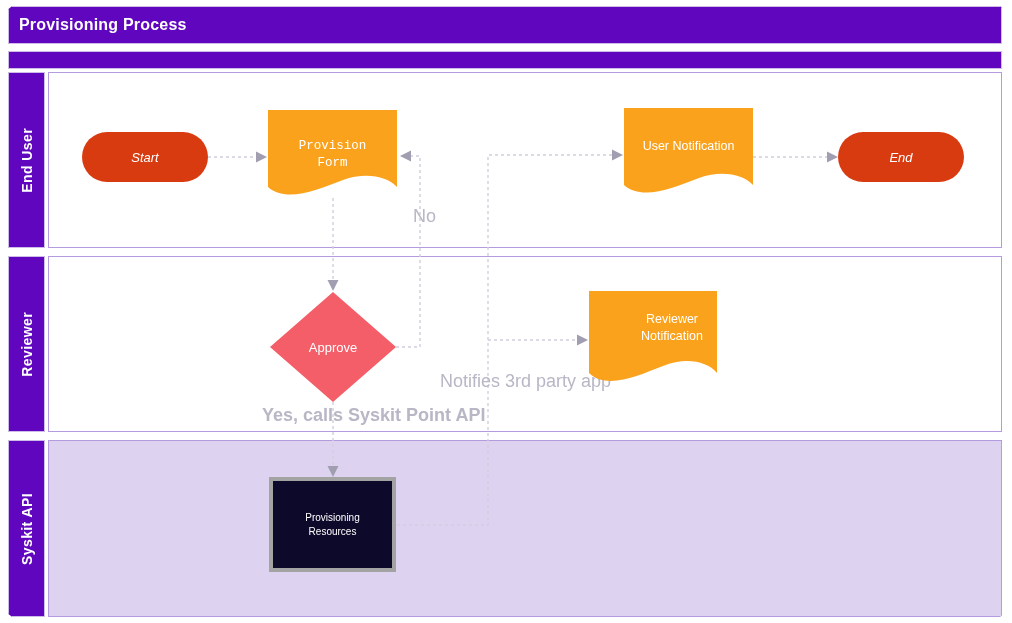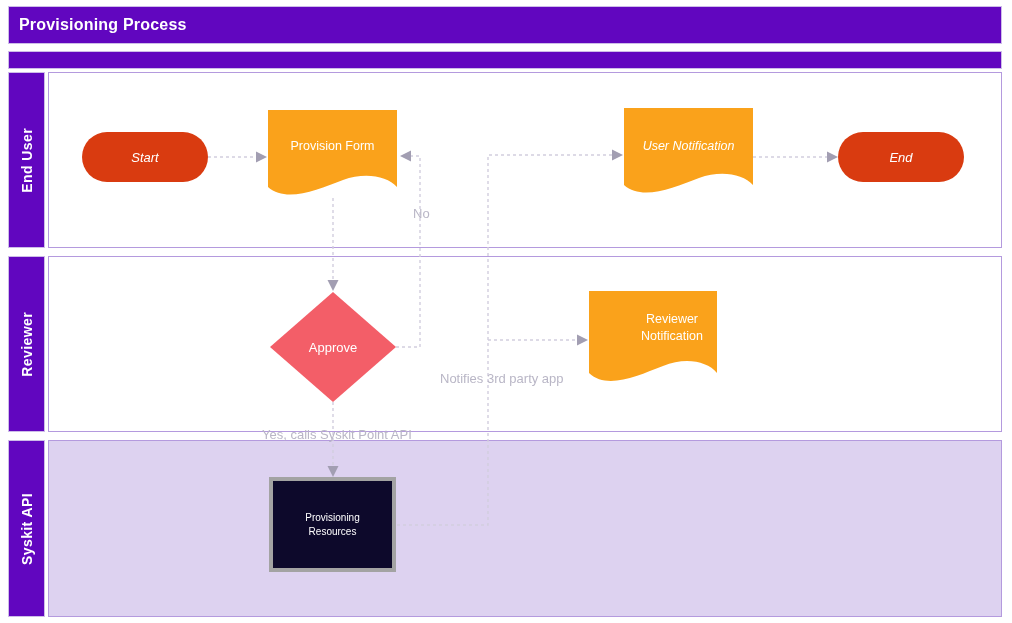--- a/index.html
+++ b/index.html
@@ -16,20 +16,21 @@
   }
   * { box-sizing: border-box; margin: 0; padding: 0; }
   body { background: #fff; }
   .stage {
     position: relative;
     width: 1012px;
     height: 623px;
     background: #fff;
     font-family: "Liberation Sans", sans-serif;
     overflow: hidden;
+    border-radius: 30px;
   }
   .title-bar {
     position: absolute; left: 8px; top: 6px; width: 994px; height: 38px;
     background: var(--purple);
     border: 1px solid #cdbce8;
     display: flex; align-items: center; padding-left: 10px;
     color: #fff; font-weight: bold; font-size: 16px; letter-spacing: .2px;
   }
   .pool-strip {
     position: absolute; left: 8px; top: 51px; width: 994px; height: 18px;
@@ -80,21 +81,21 @@
   }
   .process span, .decision span { max-width: 92px; }
   .doc { position: absolute; }
   .doc svg { display: block; }
   .doc .doc-label {
     position: absolute; left: 0; right: 0; text-align: center;
     color: #fff; font-size: 12.5px; line-height: 1.35;
   }
   .doc .doc-label span { display: inline-block; max-width: 100px; }
   .edge-label {
-    position: absolute; color: var(--edge_label); font-size: 13px; white-space: nowrap;
+    position: absolute; color: var(--edge_label); font-size: 18px; white-space: nowrap;
   }
   .connectors { position: absolute; left: 0; top: 0; pointer-events: none; }
 </style>
 </head>
 <body>
 
 <div class="stage">
 
   <div class="title-bar">
     <span>Provisioning Process</span>
@@ -137,42 +138,42 @@
       <polygon points="333,291 327.5,280 338.5,280"></polygon>
       <polygon points="400,156 411,150.5 411,161.5"></polygon>
       <polygon points="333,477 327.5,466 338.5,466"></polygon>
       <polygon points="623,155 612,149.5 612,160.5"></polygon>
       <polygon points="588,340 577,334.5 577,345.5"></polygon>
       <polygon points="838,157 827,151.5 827,162.5"></polygon>
     </g>
   </svg>
 
   <div class="edge-label" style="left:413px;top:206px;">No</div>
-  <div class="edge-label" style="left:262px;top:427px;">Yes, calls Syskit Point API</div>
+  <div class="edge-label" style="left:262px;top:405px;font-weight:bold;">Yes, calls Syskit Point API</div>
   <div class="edge-label" style="left:440px;top:371px;">Notifies 3rd party app</div>
 
   <div class="node terminator" style="left:82px;top:132px;">
     <span>Start</span>
   </div>
 
   <div class="doc" style="left:268px;top:110px;width:129px;height:88px;">
     <svg width="129" height="88" viewBox="0 0 129 88">
       <path d="M0 0 H129 V77 C119 66 97 62 75 70 C49 80 18 93 0 77 Z" fill="#faa21b"></path>
     </svg>
-    <div class="doc-label" style="top:28px;">
+    <div class="doc-label" style="top:28px;font-family:Liberation Mono, monospace;">
       <span>Provision Form</span>
     </div>
   </div>
 
   <div class="doc" style="left:624px;top:108px;width:129px;height:88px;">
     <svg width="129" height="88" viewBox="0 0 129 88">
       <path d="M0 0 H129 V77 C119 66 97 62 75 70 C49 80 18 93 0 77 Z" fill="#faa21b"></path>
     </svg>
     <div class="doc-label" style="top:30px;">
-      <span style="max-width:120px;font-style:italic;">User Notification</span>
+      <span style="max-width:120px;">User Notification</span>
     </div>
   </div>
 
   <div class="node terminator" style="left:838px;top:132px;">
     <span>End</span>
   </div>
 
   <div class="node decision" style="left:270px;top:292px;">
     <span>Approve</span>
   </div>

